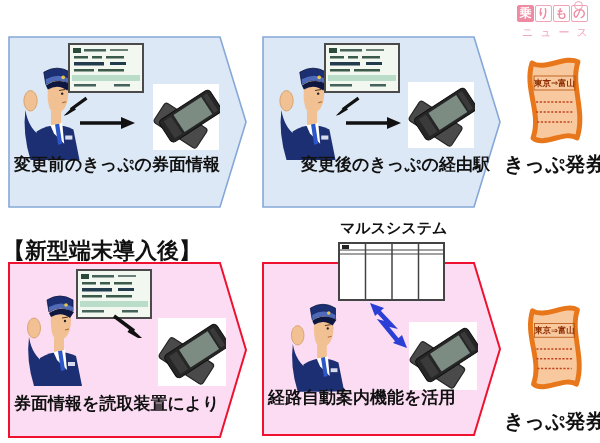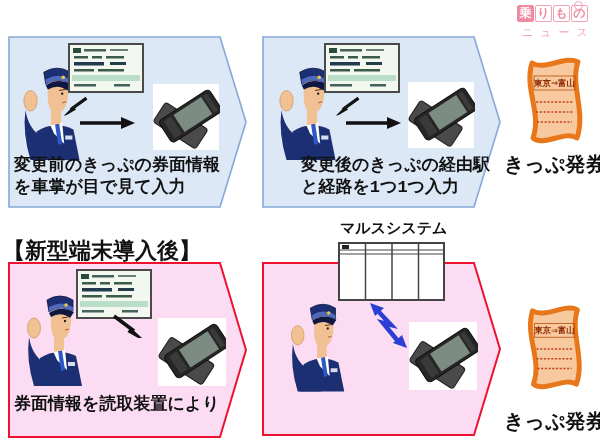--- a/index.html
+++ b/index.html
@@ -99,21 +99,20 @@
     <g transform="rotate(57 38 34)">
       <rect x="24" y="2" width="27" height="62" rx="4" fill="#262626" stroke="#0f0f0f" stroke-width="1"></rect>
       <rect x="27" y="6" width="21" height="5" fill="#3a3a3a"></rect>
       <rect x="27" y="13" width="21" height="34" fill="#7d8c83"></rect>
       <rect x="27" y="50" width="21" height="9" fill="#3a3a3a"></rect>
     </g>
   </svg>
 
   <div class="abs caption" style="left:14px;top:155px;">
     <div>変更前のきっぷの券面情報</div>
-    <div>を車掌が目で見て入力</div>
   </div>
 
   <svg class="abs" style="left:276px;top:62px;" width="68" height="98" viewBox="0 0 66 96">
     <ellipse cx="10" cy="38" rx="6.5" ry="10" fill="#f2c193" stroke="#d09a62" stroke-width="0.8"></ellipse>
     <path d="M5,47 Q8,66 22,74 L34,96 L10,96 Q2,70 5,47 Z" fill="#1c2f73"></path>
     <path d="M16,68 Q33,57 52,66 L58,96 L12,96 Z" fill="#1c2f73"></path>
     <path d="M29,61 L41,59 L43,80 L33,70 Z" fill="#ffffff"></path>
     <path d="M34,61 L38,60 L41,80 L37,81 Z" fill="#2b57c8"></path>
     <path d="M30,48 L40,48 L40,60 L30,62 Z" fill="#f2c193"></path>
     <path d="M27,26 Q30,17 38,17 Q47,20 47,30 Q47,42 41,48 Q33,52 29,46 Q26,38 27,26 Z" fill="#f2c193"></path>
@@ -161,21 +160,20 @@
     <g transform="rotate(57 38 34)">
       <rect x="24" y="2" width="27" height="62" rx="4" fill="#262626" stroke="#0f0f0f" stroke-width="1"></rect>
       <rect x="27" y="6" width="21" height="5" fill="#3a3a3a"></rect>
       <rect x="27" y="13" width="21" height="34" fill="#7d8c83"></rect>
       <rect x="27" y="50" width="21" height="9" fill="#3a3a3a"></rect>
     </g>
   </svg>
 
   <div class="abs caption" style="left:256px;top:155px;margin-left:45px;">
     <div>変更後のきっぷの経由駅</div>
-    <div>と経路を1つ1つ入力</div>
   </div>
 
   <svg class="abs" style="left:516px;top:55px;" width="76" height="90" viewBox="0 0 76 90">
     <path d="M16,8 C28,16 50,0 62,7 C54,30 70,56 61,83 C49,75 28,92 17,83 C26,58 8,34 16,8 Z" fill="#f8c99e" stroke="#e8761a" stroke-width="5" stroke-linejoin="round"></path>
     <rect x="18" y="21" width="41" height="14" fill="none" stroke="#b4500a" stroke-width="0.8"></rect>
     <text x="38.5" y="31" text-anchor="middle" font-size="8.5" font-weight="bold" fill="#8c2b00">東京⇒富山</text>
     <line x1="20" y1="47" x2="57" y2="47" stroke="#c1441e" stroke-width="1.6" stroke-dasharray="2.2,1.6"></line>
     <line x1="20" y1="57" x2="57" y2="57" stroke="#c1441e" stroke-width="1.6" stroke-dasharray="2.2,1.6"></line>
     <line x1="21" y1="67" x2="56" y2="67" stroke="#c1441e" stroke-width="1.6" stroke-dasharray="2.2,1.6"></line>
   </svg>
@@ -290,20 +288,21 @@
     </g>
     <g transform="rotate(57 38 34)">
       <rect x="24" y="2" width="27" height="62" rx="4" fill="#262626" stroke="#0f0f0f" stroke-width="1"></rect>
       <rect x="27" y="6" width="21" height="5" fill="#3a3a3a"></rect>
       <rect x="27" y="13" width="21" height="34" fill="#7d8c83"></rect>
       <rect x="27" y="50" width="21" height="9" fill="#3a3a3a"></rect>
     </g>
   </svg>
 
   <div class="abs caption" style="left:268px;top:388px;">
+    <div>経路自動案内機能を活用</div>
   </div>
 
   <svg class="abs" style="left:516px;top:303px;" width="76" height="88" viewBox="0 0 76 90">
     <path d="M16,8 C28,16 50,0 62,7 C54,30 70,56 61,83 C49,75 28,92 17,83 C26,58 8,34 16,8 Z" fill="#f8c99e" stroke="#e8761a" stroke-width="5" stroke-linejoin="round"></path>
     <rect x="18" y="21" width="41" height="14" fill="none" stroke="#b4500a" stroke-width="0.8"></rect>
     <text x="38.5" y="31" text-anchor="middle" font-size="8.5" font-weight="bold" fill="#8c2b00">東京⇒富山</text>
     <line x1="20" y1="47" x2="57" y2="47" stroke="#c1441e" stroke-width="1.6" stroke-dasharray="2.2,1.6"></line>
     <line x1="20" y1="57" x2="57" y2="57" stroke="#c1441e" stroke-width="1.6" stroke-dasharray="2.2,1.6"></line>
     <line x1="21" y1="67" x2="56" y2="67" stroke="#c1441e" stroke-width="1.6" stroke-dasharray="2.2,1.6"></line>
   </svg>

